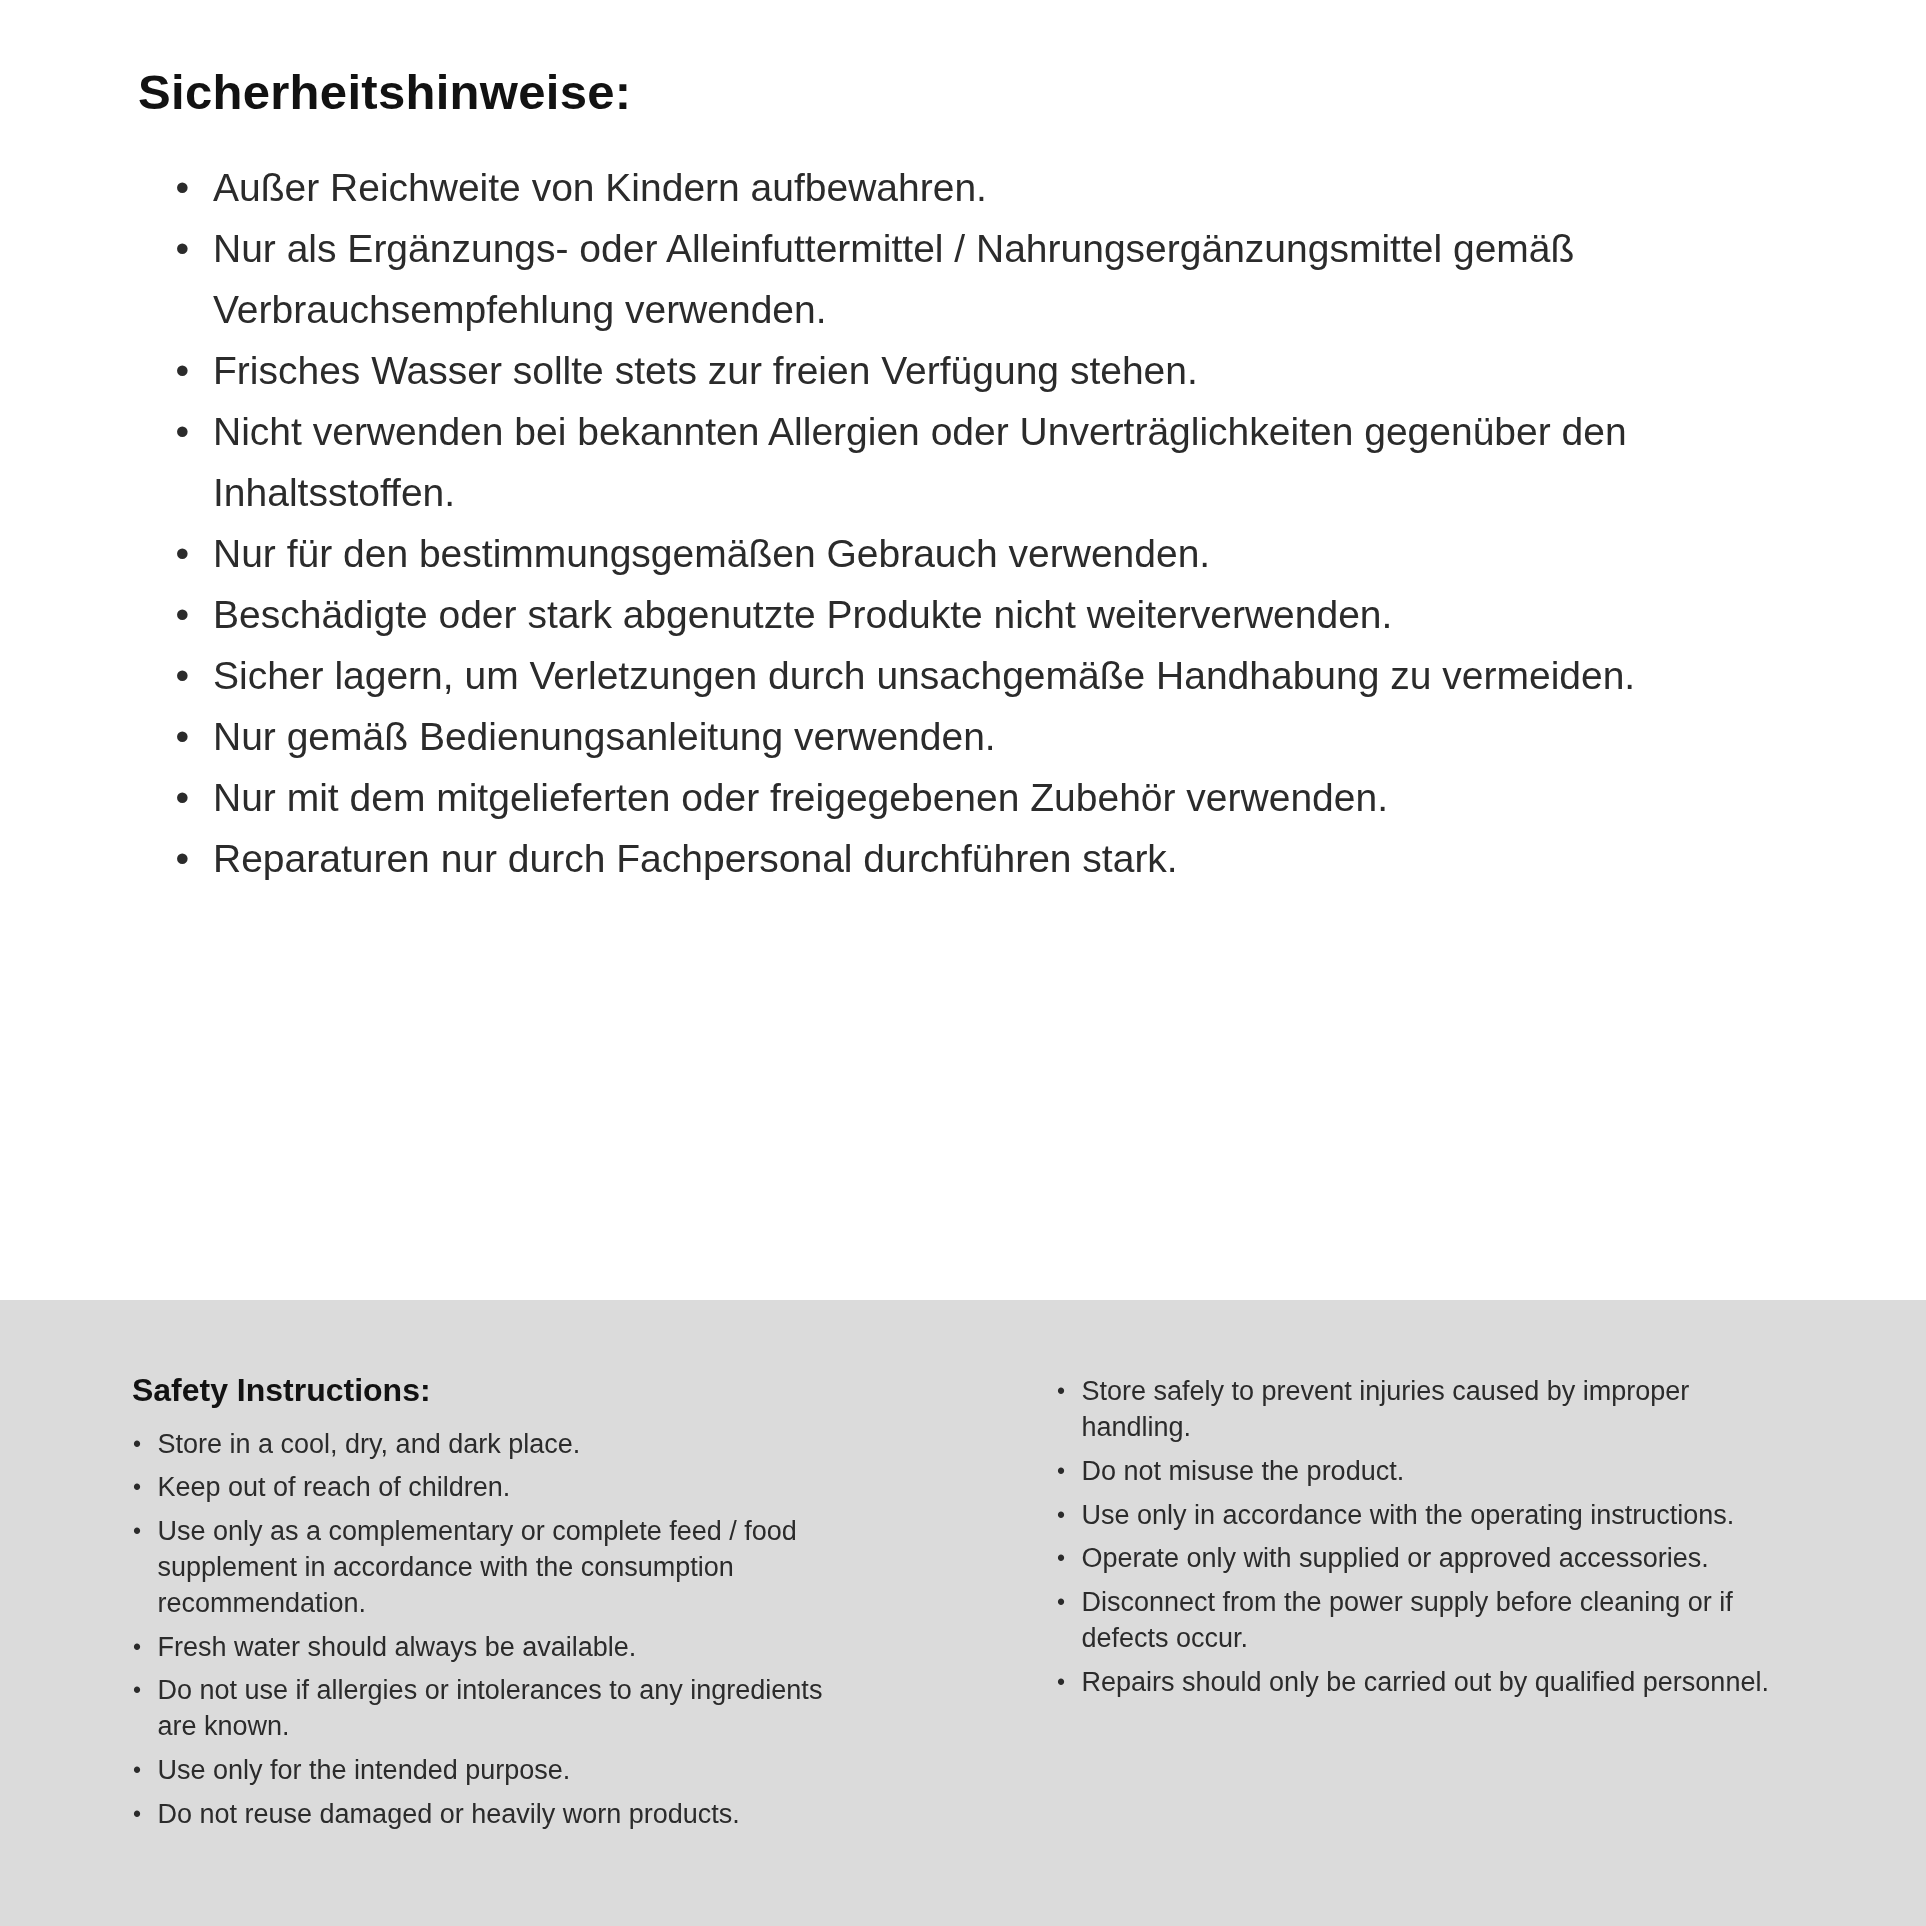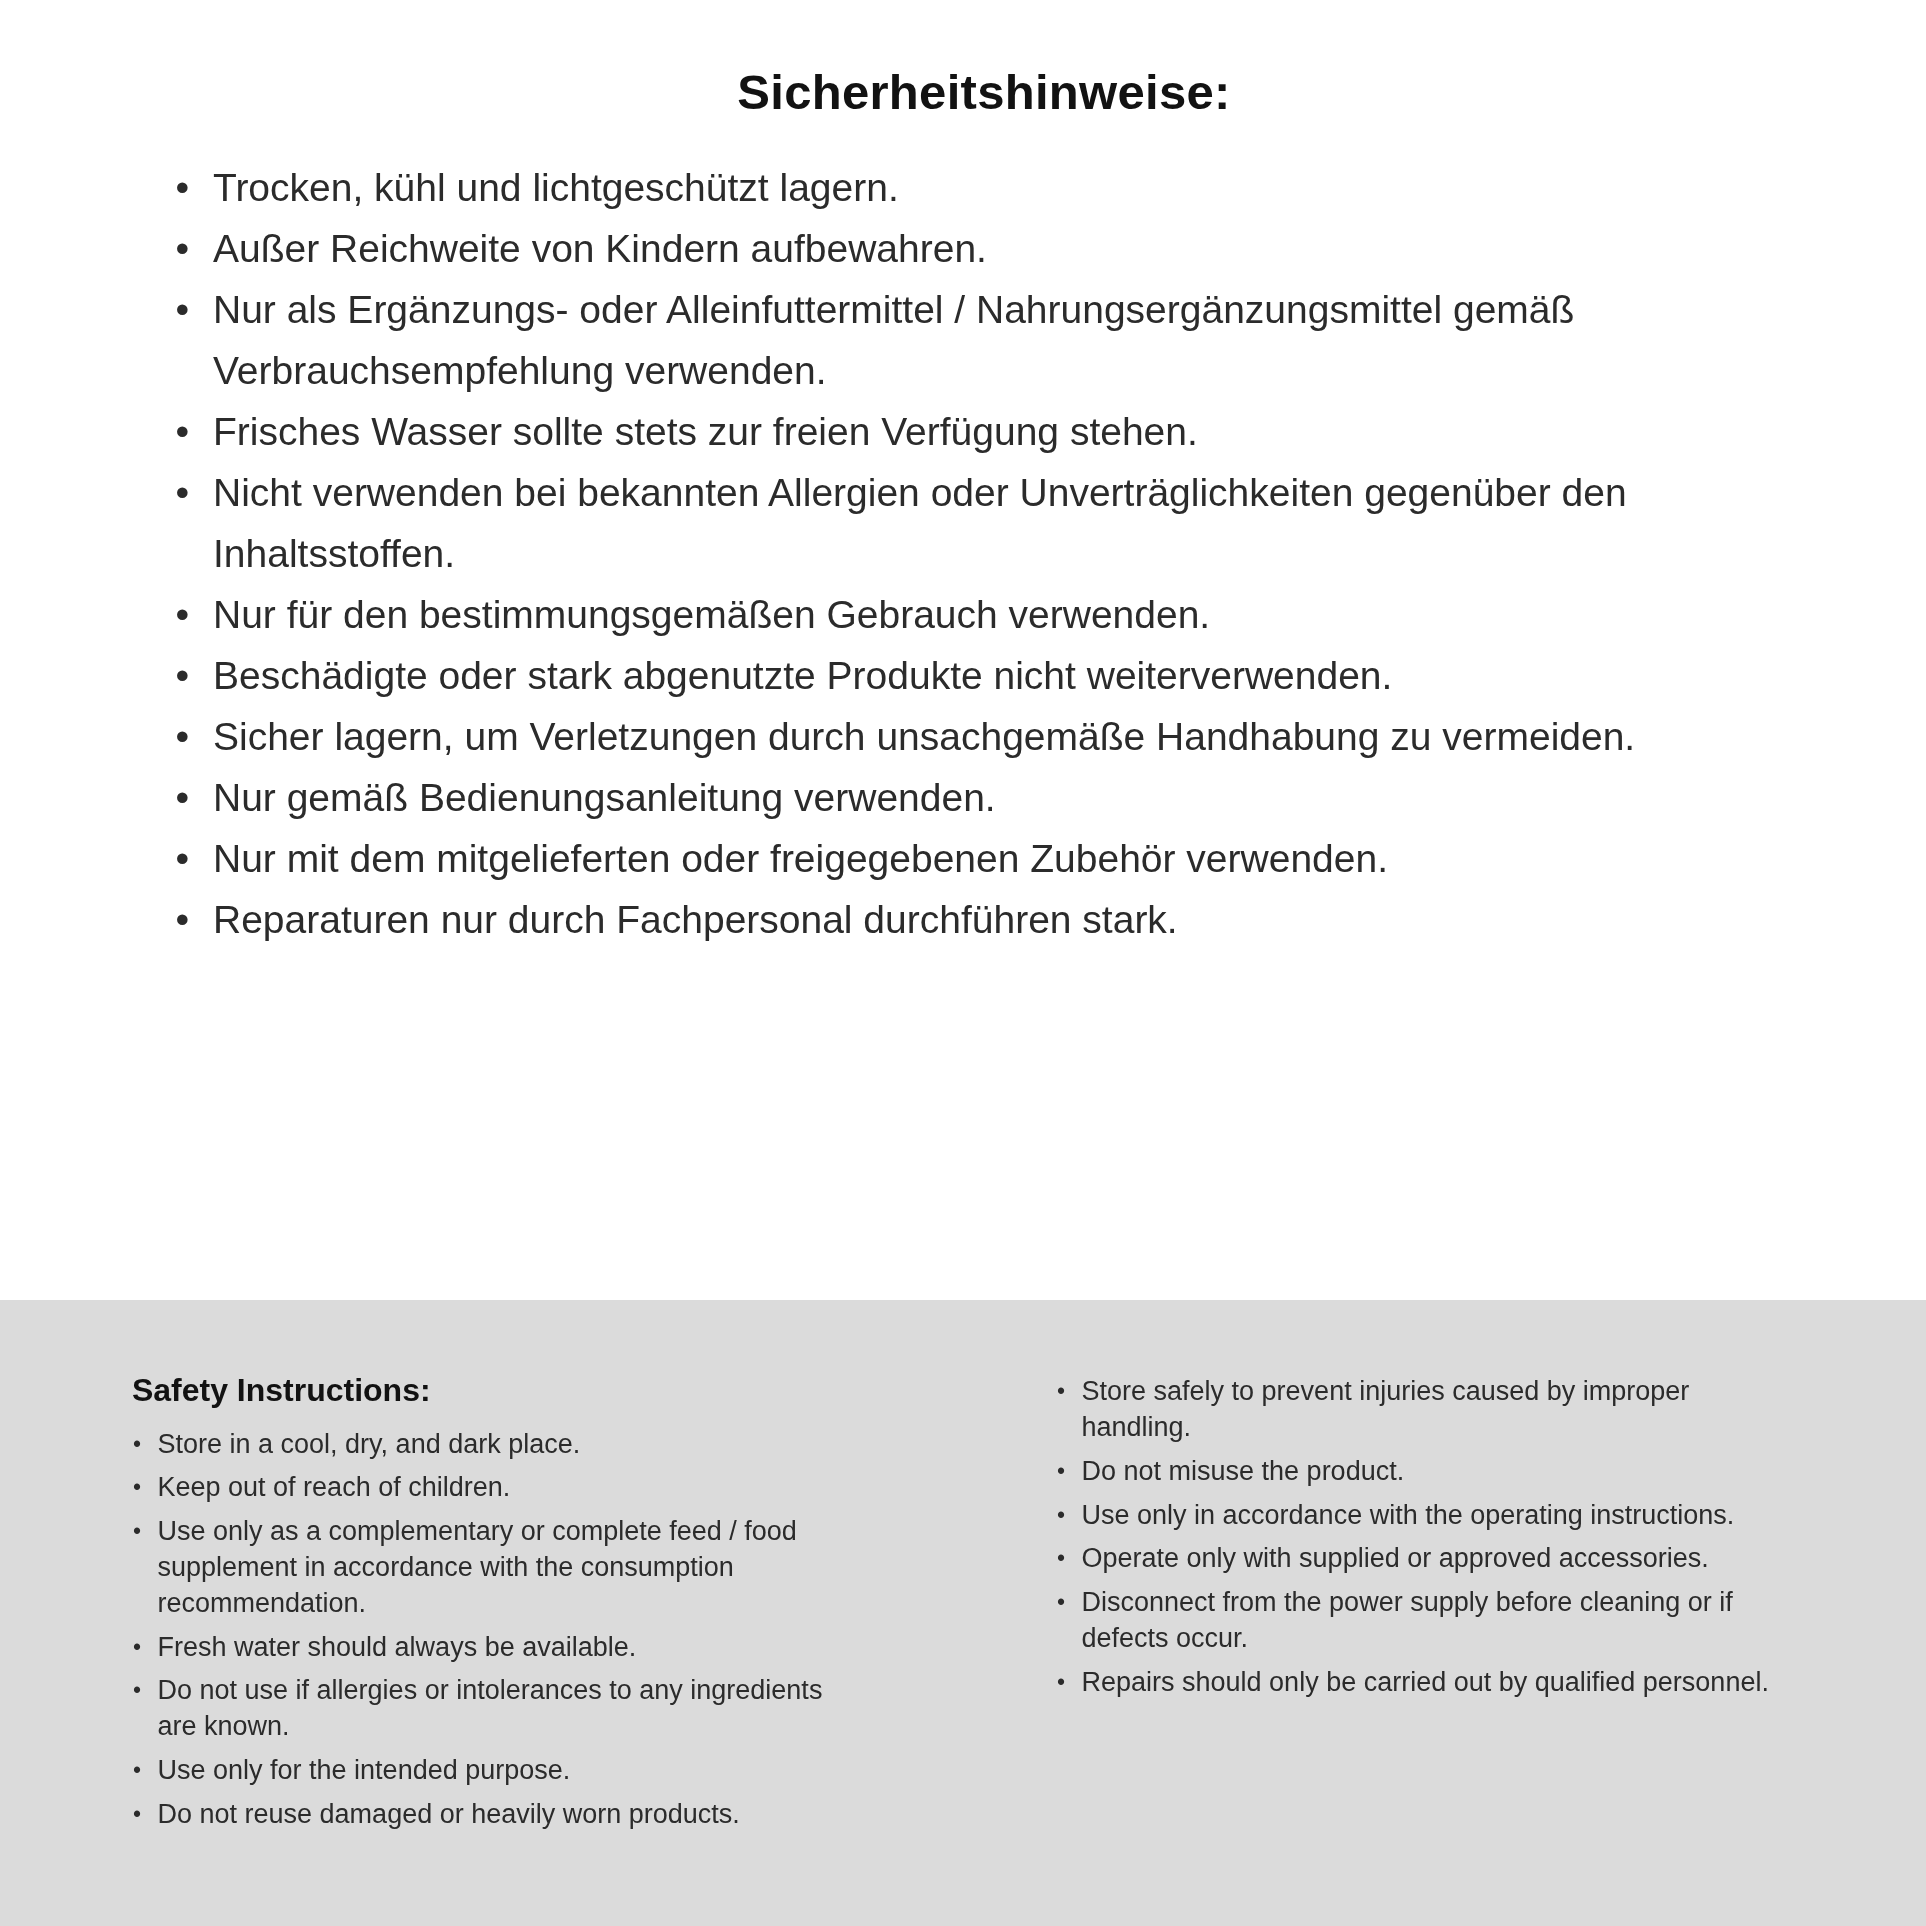--- a/index.html
+++ b/index.html
@@ -23,21 +23,20 @@
       flex: 0 0 auto;
       height: 1300px;
       background: #ffffff;
       padding: 64px 96px 0 138px;
     }
     .german-heading {
       font-size: 49px;
       font-weight: 700;
       color: #121212;
       letter-spacing: 0.3px;
-      text-align: center;
     }
     .german-list {
       list-style: none;
       margin-top: 37px;
       padding-left: 35px;
       max-width: 1573px;
       font-size: 39px;
       line-height: 61px;
       color: #2b2b2b;
     }
@@ -88,21 +87,20 @@
   </style>
 </head>
 <body>
 
 <div class="page">
 
   <section class="german-section">
     <h1 class="german-heading">Sicherheitshinweise:</h1>
     <ul class="german-list">
 
-        <li>Trocken, kühl und lichtgeschützt lagern.</li>
 
         <li>Außer Reichweite von Kindern aufbewahren.</li>
 
         <li>Nur als Ergänzungs- oder Alleinfuttermittel / Nahrungsergänzungsmittel gemäß Verbrauchsempfehlung verwenden.</li>
 
         <li>Frisches Wasser sollte stets zur freien Verfügung stehen.</li>
 
         <li>Nicht verwenden bei bekannten Allergien oder Unverträglichkeiten gegenüber den Inhaltsstoffen.</li>
 
         <li>Nur für den bestimmungsgemäßen Gebrauch verwenden.</li>

